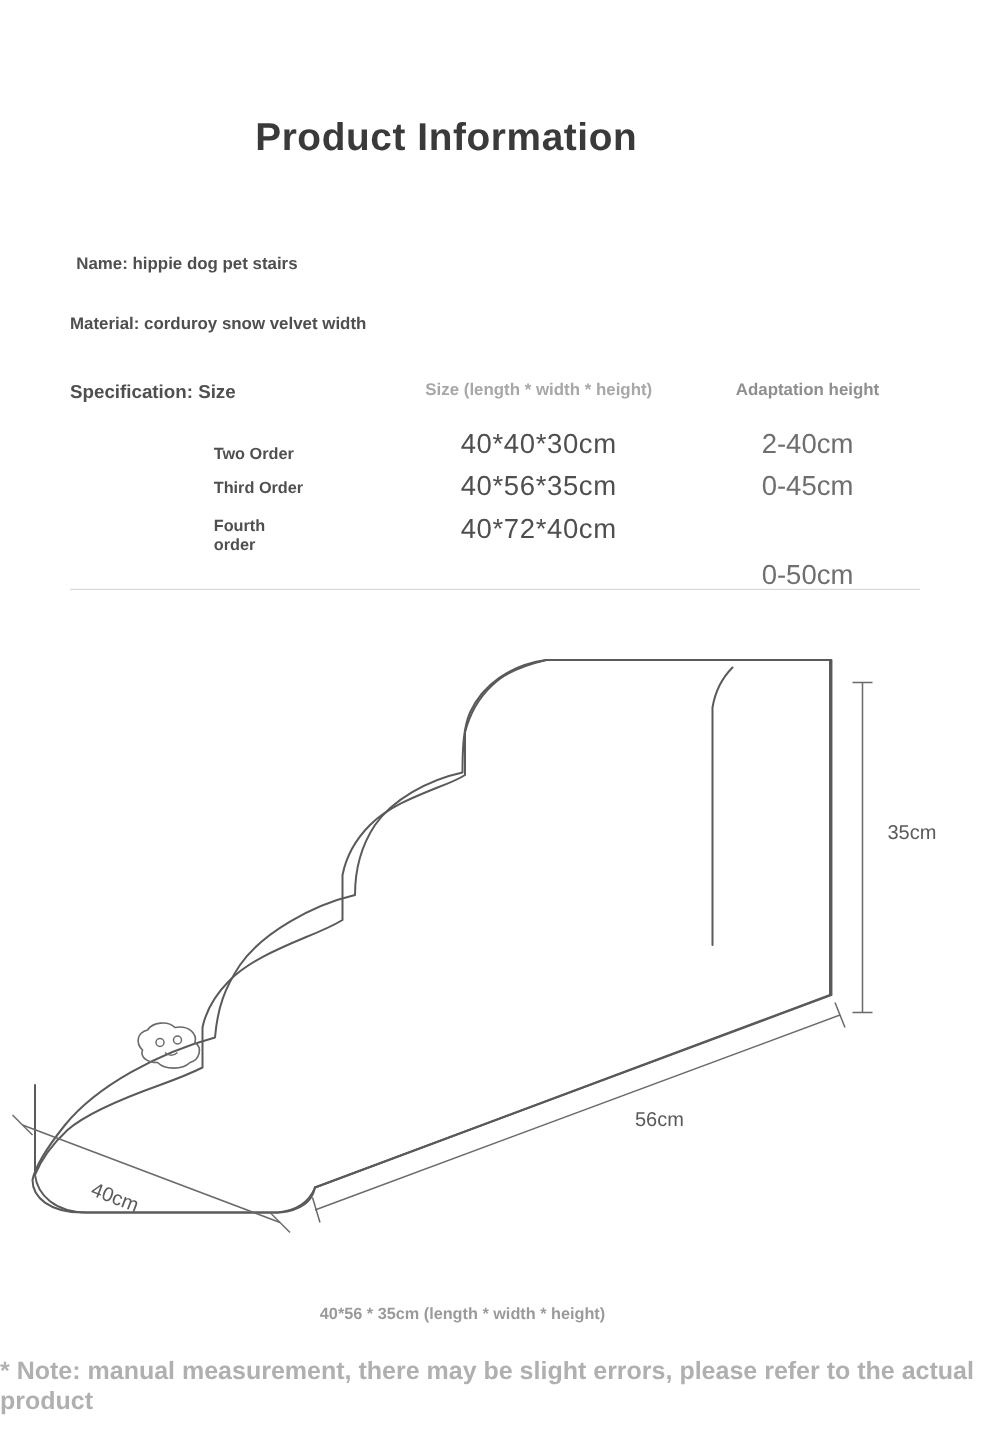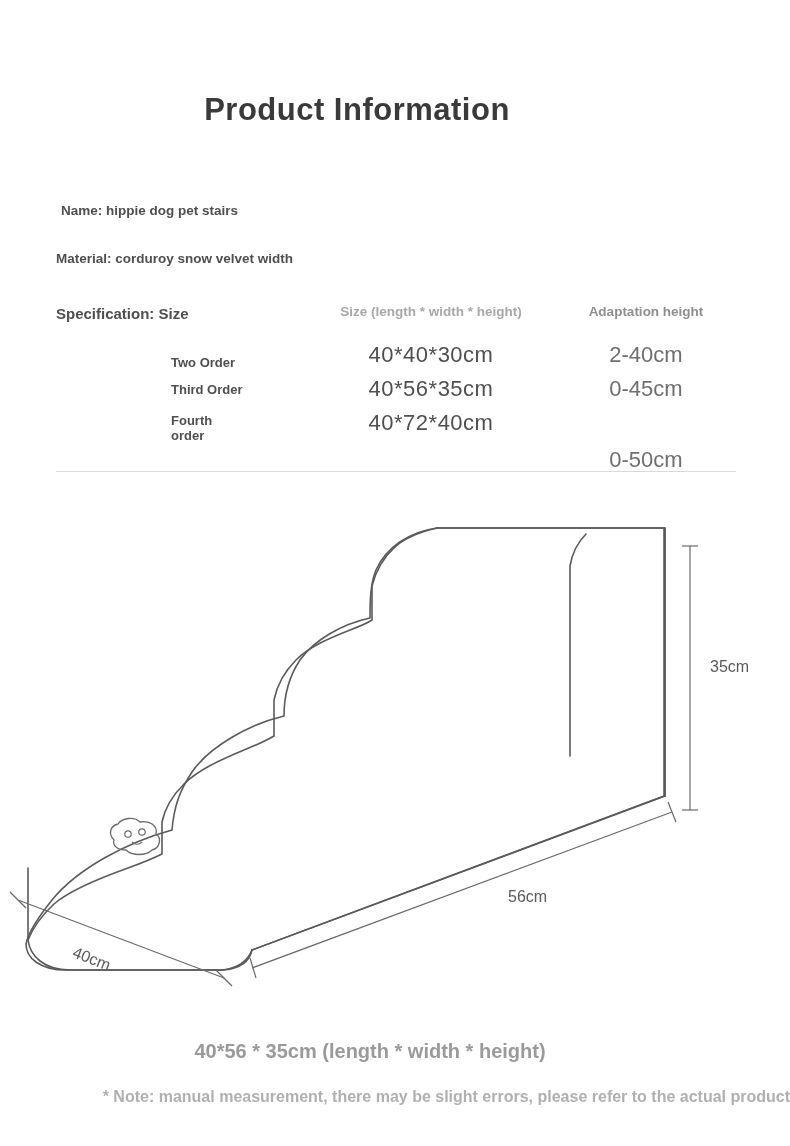--- a/index.html
+++ b/index.html
@@ -135,32 +135,32 @@
     left: 0;
     width: 790px;
     height: 500px;
   }
   .caption1 {
     position: absolute;
     top: 1040px;
     left: 0;
     width: 740px;
     text-align: center;
-    font-size: 20px;
+    font-size: 13px;
     font-weight: bold;
     color: #9a9a9a;
     line-height: 22px;
   }
   .caption2 {
     position: absolute;
     top: 1085px;
     left: 0;
     width: 790px;
-    text-align: right;
-    font-size: 16px;
+    text-align: left;
+    font-size: 20px;
     font-weight: bold;
     color: #b0b0b0;
     line-height: 24px;
   }
   .dim-label {
     position: absolute;
     font-size: 16px;
     color: #5a5a5a;
   }
 </style>

